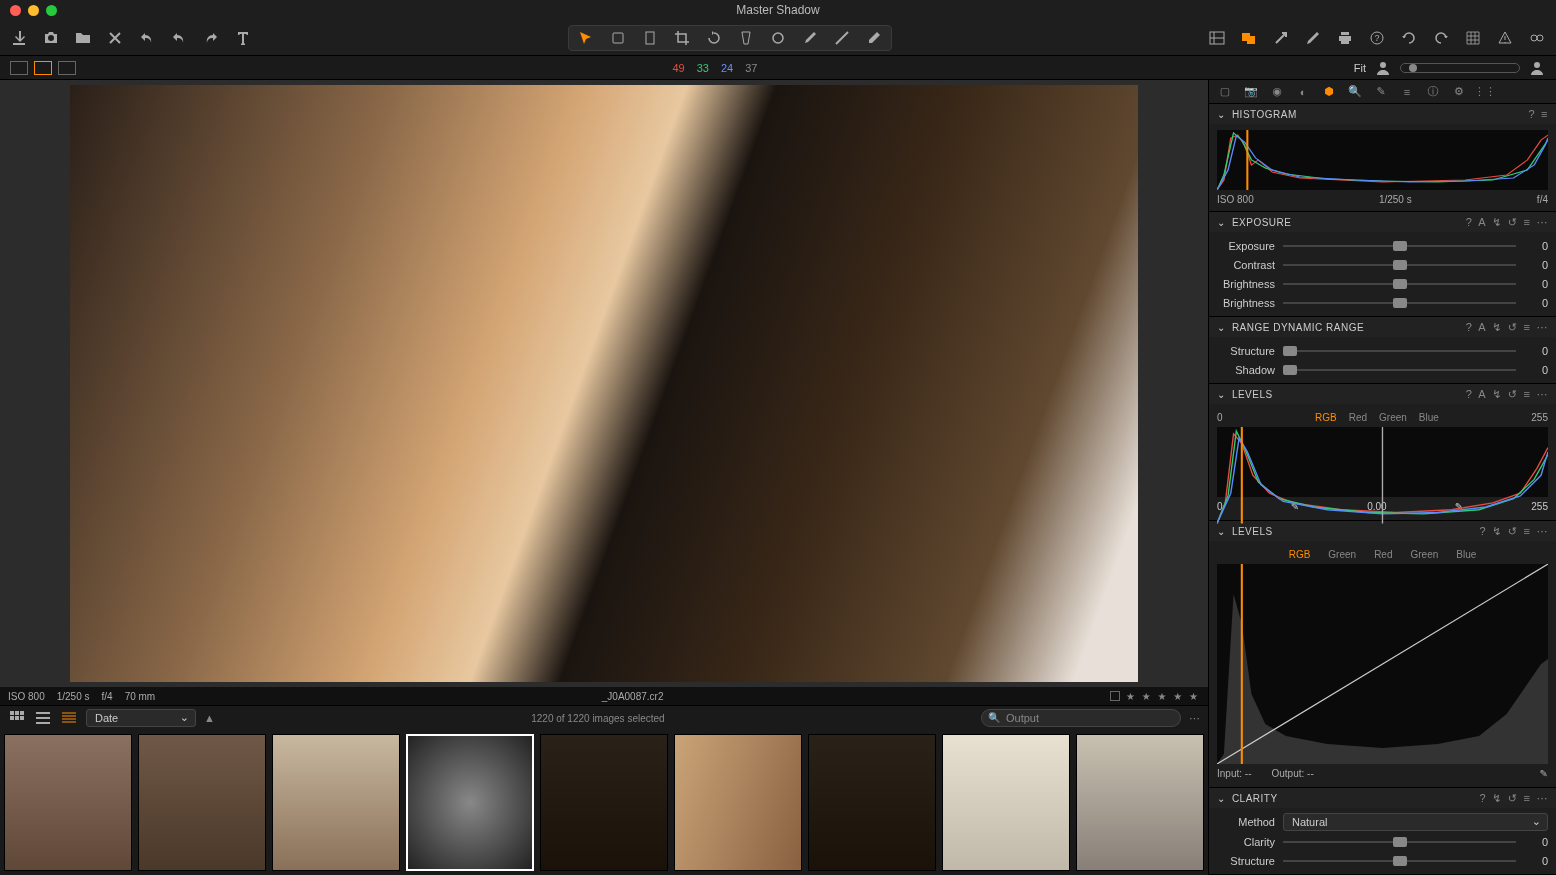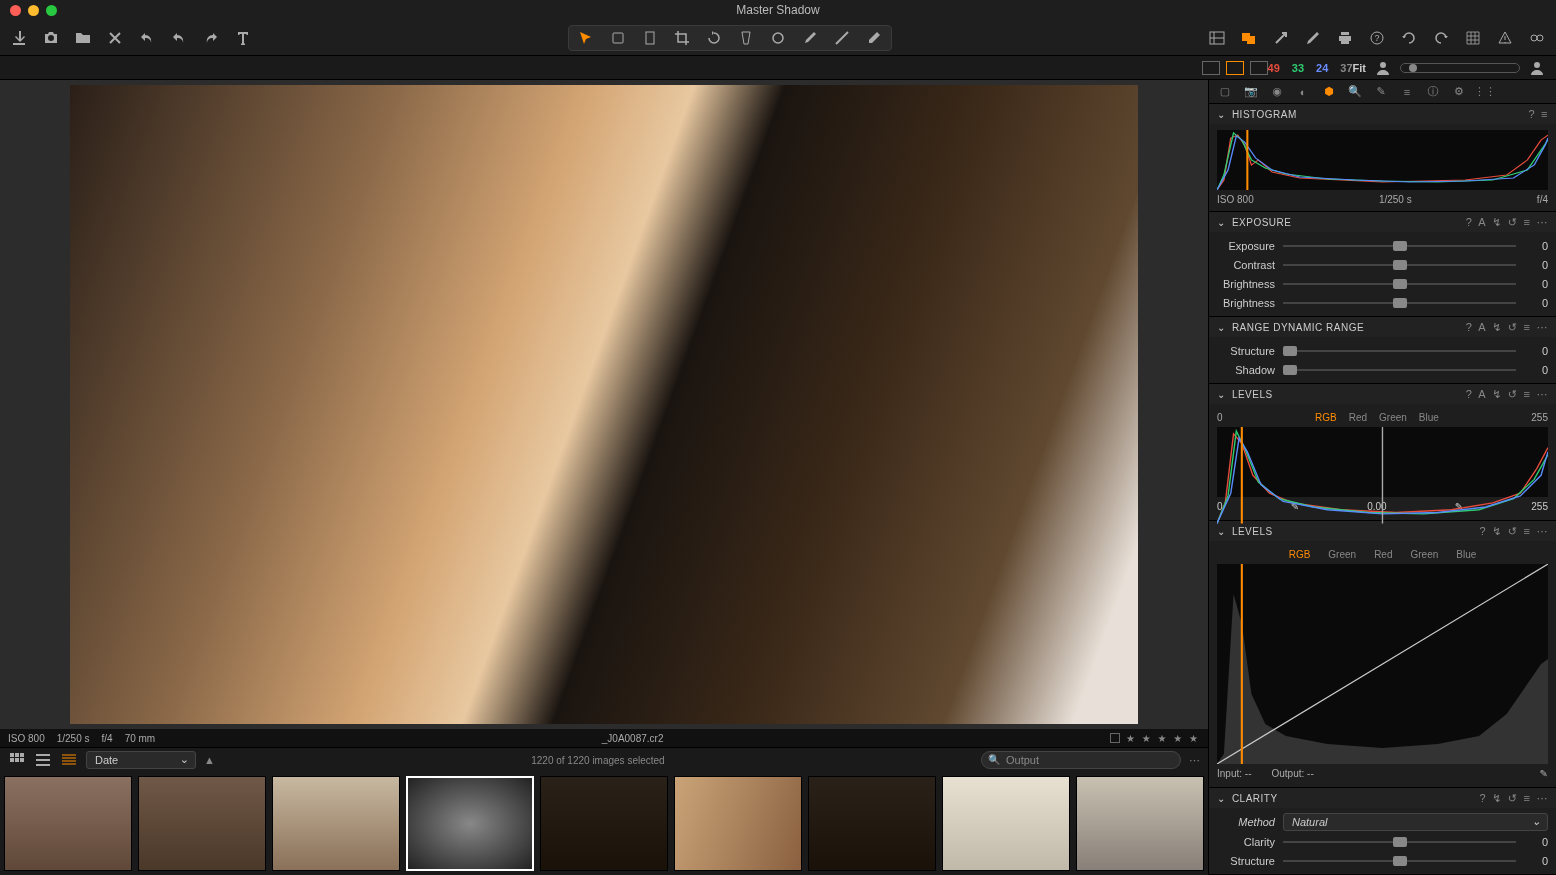--- a/index.html
+++ b/index.html
@@ -8,36 +8,36 @@
 .traffic { display:flex; gap:7px; padding-left:10px; }
 .dot { width:11px; height:11px; border-radius:50%; }
 .dot.r{background:#ff5f57}.dot.y{background:#febc2e}.dot.g{background:#28c840}
 .title { position:absolute; left:50%; transform:translateX(-50%); color:#bbb; font-size:12px; }
 .toolbar { height:36px; background:#1e1e1e; display:flex; align-items:center; justify-content:space-between; padding:0 10px; border-bottom:1px solid #000; }
 .tb-grp { display:flex; gap:14px; align-items:center; }
 .tb-center { background:#2a2a2a; border:1px solid #3a3a3a; border-radius:4px; padding:3px 8px; display:flex; gap:14px; align-items:center; }
 .ico { width:18px; height:18px; display:flex; align-items:center; justify-content:center; color:#aaa; cursor:pointer; }
 .ico svg { width:16px; height:16px; fill:currentColor; }
 .ico.orange{color:#ff8c00}
-.subbar { height:24px; background:#1a1a1a; display:flex; align-items:center; justify-content:flex-end; padding:0 10px; border-bottom:1px solid #000;font-weight:bold; }
+.subbar { height:24px; background:#1a1a1a; display:flex; align-items:center; justify-content:space-between; padding:0 10px; border-bottom:1px solid #000; }
 .view-grp { display:flex; gap:6px; }
 .vb { width:18px; height:14px; border:1px solid #666; }
 .vb.active{border-color:#ff8c00}
 .counts { display:flex; gap:12px; font-size:11px; }
 .c-red{color:#e74c3c}.c-grn{color:#2ecc71}.c-blu{color:#6a8cff}.c-gry{color:#888}
 .fit-grp { display:flex; gap:8px; align-items:center; font-size:11px; }
 .zoom-track { width:120px; height:10px; border:1px solid #555; border-radius:5px; position:relative; }
 .zoom-thumb { position:absolute; width:8px; height:8px; background:#888; border-radius:50%; top:0; left:8px; }
 .main { display:flex; height:calc(100% - 20px - 36px - 24px); }
 .viewer { flex:1; display:flex; flex-direction:column; background:#2c2c2c; }
 .canvas-wrap { flex:1; display:flex; align-items:center; justify-content:center; padding:5px 70px; }
 .canvas { width:100%; height:100%; background:linear-gradient(110deg,#2a1f18 0%,#8a6848 25%,#d4a574 40%,#e8c8a0 48%,#1a1410 55%,#3a2818 70%,#604830 85%,#e8e0d8 95%); position:relative; }
 .infobar { height:18px; background:#111; display:flex; align-items:center; justify-content:space-between; padding:0 8px; font-size:10px; color:#aaa; }
 .stars { color:#888; letter-spacing:2px; }
-.browser { height:128px; background:#1a1a1a; border-top:1px solid #000; display:flex; flex-direction:column; }
+.browser { height:170px; background:#1a1a1a; border-top:1px solid #000; display:flex; flex-direction:column; }
 .br-bar { height:24px; display:flex; align-items:center; justify-content:space-between; padding:0 8px; gap:10px; }
 .br-left { display:flex; gap:8px; align-items:center; }
 .sort-dd { background:#2a2a2a; border:1px solid #444; border-radius:3px; padding:2px 20px 2px 8px; font-size:11px; color:#ccc; width:110px; position:relative; }
 .sort-dd::after{content:'⌄';position:absolute;right:6px;top:1px}
 .search { background:#2a2a2a; border:1px solid #444; border-radius:10px; padding:2px 8px 2px 24px; font-size:11px; color:#888; width:200px; position:relative; }
 .search::before{content:'🔍';position:absolute;left:6px;top:2px;font-size:10px}
 .br-status { font-size:10px; color:#888; }
 .thumbs { flex:1; display:flex; gap:6px; padding:4px; overflow:hidden; }
 .thumb { width:128px; height:100%; background:#333; border:1px solid #000; }
 .thumb.sel { border:2px solid #fff; }
@@ -73,21 +73,21 @@
 .lvl-tabs .tabs span{color:#888;cursor:pointer}
 .lvl-tabs .tabs span.active{color:#ff8c00}
 .lvl-histo { height:70px; background:#0a0a0a; position:relative; }
 .lvl-ctrl { display:flex; justify-content:space-between; align-items:center; padding:4px 0; font-size:10px; }
 .curve-tabs{display:flex;gap:18px;justify-content:center;padding:4px 0;font-size:10px}
 .curve-tabs span{color:#888;cursor:pointer}
 .curve-tabs span.active{color:#ff8c00}
 .curve-box { height:200px; background:#0a0a0a; position:relative; }
 .curve-box svg{width:100%;height:100%}
 .curve-io { display:flex; gap:20px; padding:4px 0; font-size:10px; color:#aaa; }
-.method-row { display:flex; align-items:center; gap:8px; height:20px;font-style:italic; }
+.method-row { display:flex; align-items:center; gap:8px; height:20px; }
 .method-dd { flex:1; background:#2a2a2a; border:1px solid #444; border-radius:3px; padding:2px 8px; font-size:11px; position:relative; }
 .method-dd::after{content:'⌄';position:absolute;right:6px;top:1px}
 </style>
 </head>
 <body>
 
 <div class="titlebar">
   <div class="traffic">
     <div class="dot r"></div>
     <div class="dot y"></div>

